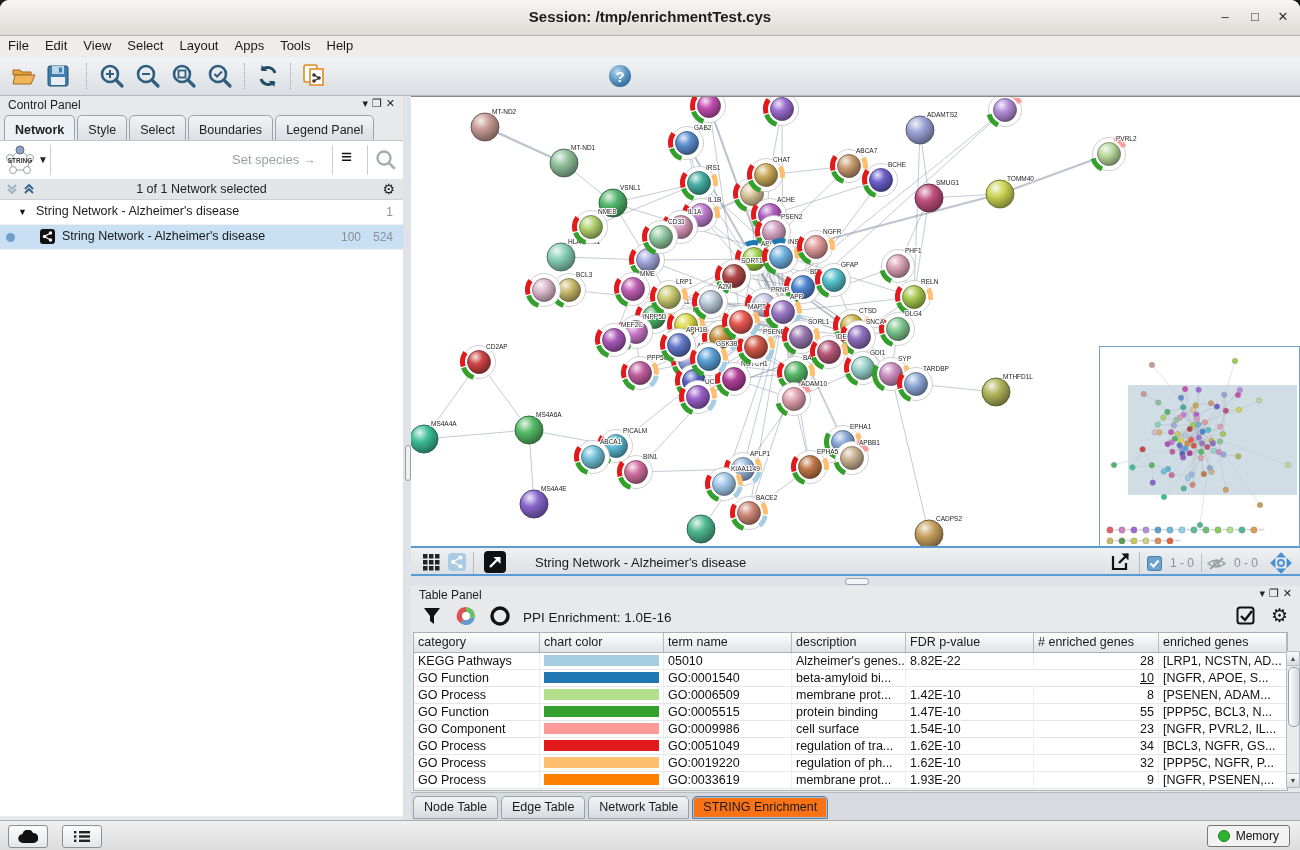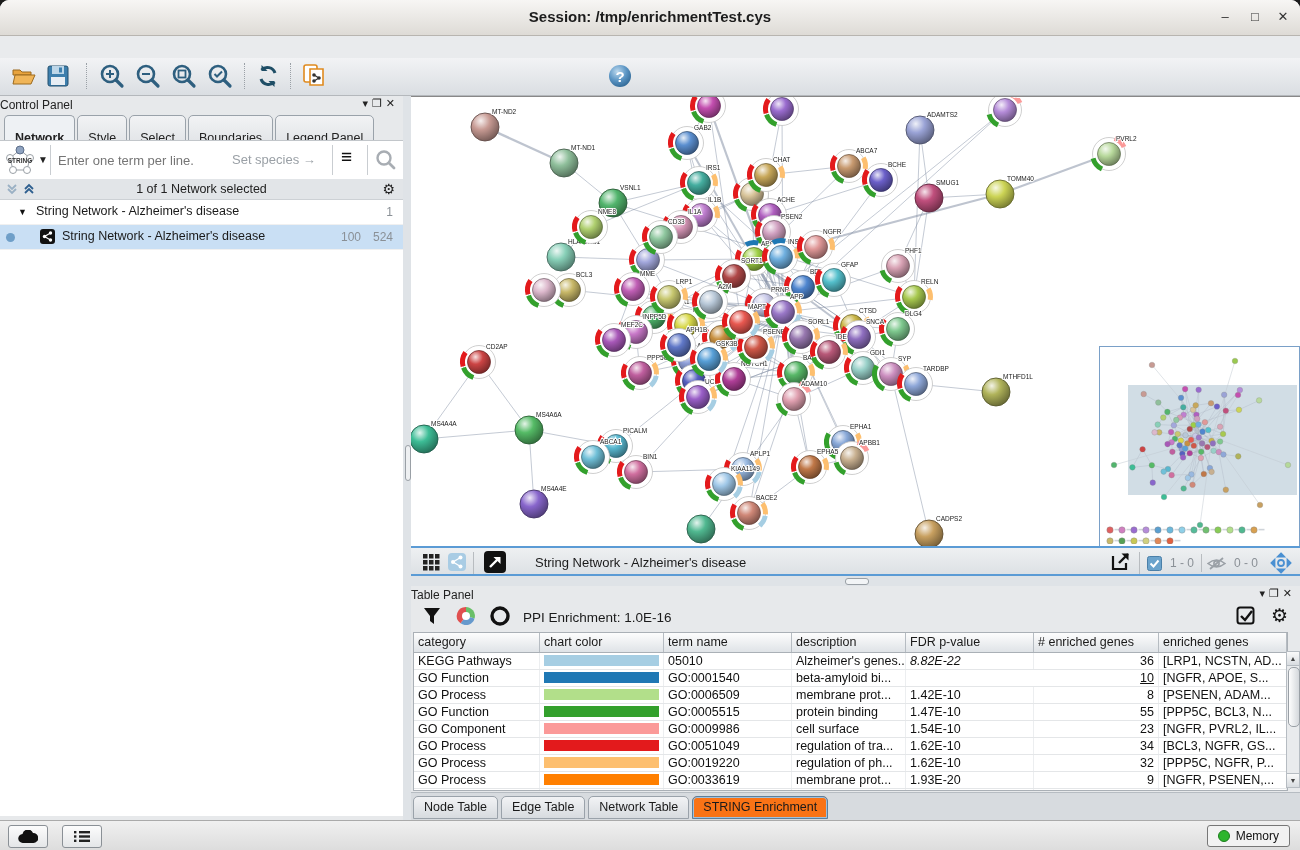--- a/index.html
+++ b/index.html
@@ -12,24 +12,24 @@
   #menubar{position:absolute;left:0;top:36px;width:1300px;height:22px;background:#eeedec;border-bottom:1px solid #d5d3d0;}
   .menu-item{display:inline-block;padding:2px 8px;font-size:13px;color:#1a1a1a;}
   
   #toolbar{position:absolute;left:0;top:58px;width:1300px;height:37px;background:linear-gradient(#f2f3f5,#dadee2);border-bottom:1px solid #b4b8bc;}
   .tbtn{position:absolute;top:3px;width:32px;height:30px;display:flex;align-items:center;justify-content:center;border-radius:3px;}
   .tsep{position:absolute;top:5px;width:1px;height:26px;border-left:1px dotted #9aa0a6;}
   #tb-search{position:absolute;left:362px;top:68px;width:228px;height:20px;border:1px solid #9aa0a6;background:#fff;font-size:12.5px;padding:0 5px;color:#333;}
   
   #control-panel{position:absolute;left:0;top:96px;width:403px;height:724px;background:#e7e9eb;border-right:1px solid #c2c6ca;}
   .panel-head{position:absolute;left:0;top:0;width:100%;height:17px;}
-  .panel-title{position:absolute;left:0;top:2px;font-size:12px;color:#222;}
+  .panel-title{position:absolute;left:8px;top:2px;font-size:12px;color:#222;}
   .panel-icons{position:absolute;right:4px;top:1px;font-size:11px;color:#222;letter-spacing:4px;}
   #cp-tabs{position:absolute;left:4px;top:19px;height:23px;}
-  .tab{display:inline-block;height:20px;line-height:20px;padding:12px 10px;font-size:12.5px;color:#222;background:linear-gradient(#f2f3f5,#d7dbdf);border:1px solid #9aa2aa;border-radius:5px 5px 0 0;margin-right:2px;}
+  .tab{display:inline-block;height:20px;line-height:20px;padding:4px 10px;font-size:12.5px;color:#222;background:linear-gradient(#f2f3f5,#d7dbdf);border:1px solid #9aa2aa;border-radius:5px 5px 0 0;margin-right:2px;}
   .tab.active{background:#eef1f4;border-bottom-color:#eef1f4;font-weight:bold;}
   #string-bar{position:absolute;left:0;top:44px;width:403px;height:38px;background:#fff;border-top:1px solid #c2c6ca;border-bottom:1px solid #c2c6ca;}
   #string-input{position:absolute;left:56px;top:6px;width:230px;height:24px;border:none;outline:none;font-size:13px;color:#333;}
   #species-hint{position:absolute;left:232px;top:11px;font-size:13px;color:#9aa0a6;}
   #cp-selectrow{position:absolute;left:0;top:83px;width:403px;height:20px;background:#e2e5e8;border-bottom:1px solid #cdd1d5;}
   #cp-selectrow .sel-text{position:absolute;left:0;right:0;top:3px;text-align:center;font-size:12.5px;color:#222;}
   #cp-tree{position:absolute;left:0;top:104px;width:403px;height:616px;background:#fff;}
   .tree-row{position:relative;height:24px;font-size:12.5px;color:#1a1a1a;border-bottom:1px solid #f0f0f0;}
   .tree-row.selected{background:#c9dff4;}
   .tree-num{position:absolute;top:5px;font-size:12px;color:#8a9096;}
@@ -73,20 +73,21 @@
 
 <div id="app">
 
   <div id="titlebar">
     <div id="title-text">Session: /tmp/enrichmentTest.cys</div>
     <div class="winbtn" style="right:64px;">–</div>
     <div class="winbtn" style="right:34px;">□</div>
     <div class="winbtn" style="right:6px;">✕</div>
   </div>
 
+  <div id="menubar"><span class="menu-item">File</span><span class="menu-item">Edit</span><span class="menu-item">View</span><span class="menu-item">Select</span><span class="menu-item">Layout</span><span class="menu-item">Apps</span><span class="menu-item">Tools</span><span class="menu-item">Help</span></div>
 
   <div id="toolbar">
     <div class="tbtn" style="left:8px;">
       <svg width="24" height="20" viewBox="0 0 24 20">
           <path d="M1 4 h7 l2 2 h9 v3 h-18 z" fill="#e8a33d" stroke="#9c6a1e"></path>
           <path d="M3 9 h20 l-4 9 h-18 z" fill="#f0b558" stroke="#9c6a1e"></path>
         </svg>
     </div>
     <div class="tbtn" style="left:42px;">
       <svg width="22" height="22" viewBox="0 0 22 22">
@@ -178,21 +179,20 @@
           <line x1="10" y1="27" x2="24" y2="27" stroke="#9aa0a6"></line>
         <circle cx="17" cy="7" r="4" fill="#8fa3c0" stroke="#5d6f8a"></circle>
           <circle cx="7" cy="15" r="3.5" fill="#fff" stroke="#9aa0a6"></circle>
           <circle cx="27" cy="15" r="3.5" fill="#fff" stroke="#9aa0a6"></circle>
           <circle cx="10" cy="27" r="3.5" fill="#fff" stroke="#9aa0a6"></circle>
           <circle cx="24" cy="27" r="3.5" fill="#fff" stroke="#9aa0a6"></circle>
         <text x="17" y="20" font-size="6.5" font-weight="bold" text-anchor="middle" fill="#333">STRING</text>
       </svg>
       <span style="position:absolute;left:38px;top:13px;font-size:10px;color:#222;">▼</span>
       <div style="position:absolute;left:50px;top:4px;width:1px;height:30px;background:#c9cdd1;"></div>
-      <input id="string-input" placeholder="Enter one term per line." style="">
       <span id="species-hint">Set species →</span>
       <div style="position:absolute;left:332px;top:4px;width:1px;height:30px;background:#c9cdd1;"></div>
       <span style="position:absolute;left:341px;top:5px;font-size:19px;font-weight:bold;color:#111;">≡</span>
       <div style="position:absolute;left:367px;top:4px;width:1px;height:30px;background:#c9cdd1;"></div>
       <svg width="22" height="22" viewBox="0 0 22 22" style="position:absolute;left:375px;top:8px;">
           <circle cx="9" cy="9" r="6.5" fill="none" stroke="#a8adb3" stroke-width="2.4"></circle>
           <line x1="14" y1="14" x2="19" y2="19" stroke="#a8adb3" stroke-width="2.8" stroke-linecap="round"></line>
         </svg>
     </div>
     <div id="cp-selectrow">
@@ -1777,22 +1777,22 @@
           <div class="g-hcell" style="width: 128px;">enriched genes</div>
         </div>
       <div id="g-body" style="height:137px;overflow:hidden;">
           <div class="g-row">
             <div class="g-cell" style="width: 126px;">KEGG Pathways</div>
             <div class="g-cell" style="width: 124px;">
               <div class="swatch" style="background: rgb(166, 206, 227);"></div>
             </div>
             <div class="g-cell" style="width: 128px;">05010</div>
             <div class="g-cell" style="width: 114px;">Alzheimer's genes...</div>
-            <div class="g-cell" style="width: 128px; font-style: italic;">8.82E-22</div>
-            <div class="g-cell num" style="width: 125px;">36</div>
+            <div class="g-cell" style="width: 128px;">8.82E-22</div>
+            <div class="g-cell num" style="width: 125px;">28</div>
             <div class="g-cell" style="width: 128px;">[LRP1, NCSTN, AD...</div>
           </div>
           <div class="g-row">
             <div class="g-cell" style="width: 126px;">GO Function</div>
             <div class="g-cell" style="width: 124px;">
               <div class="swatch" style="background: rgb(31, 120, 180);"></div>
             </div>
             <div class="g-cell" style="width: 128px;">GO:0001540</div>
             <div class="g-cell" style="width: 114px;">beta-amyloid bi...</div>
             <div class="g-cell" style="width: 128px; margin-top: 22px;">1.7E-12</div>

